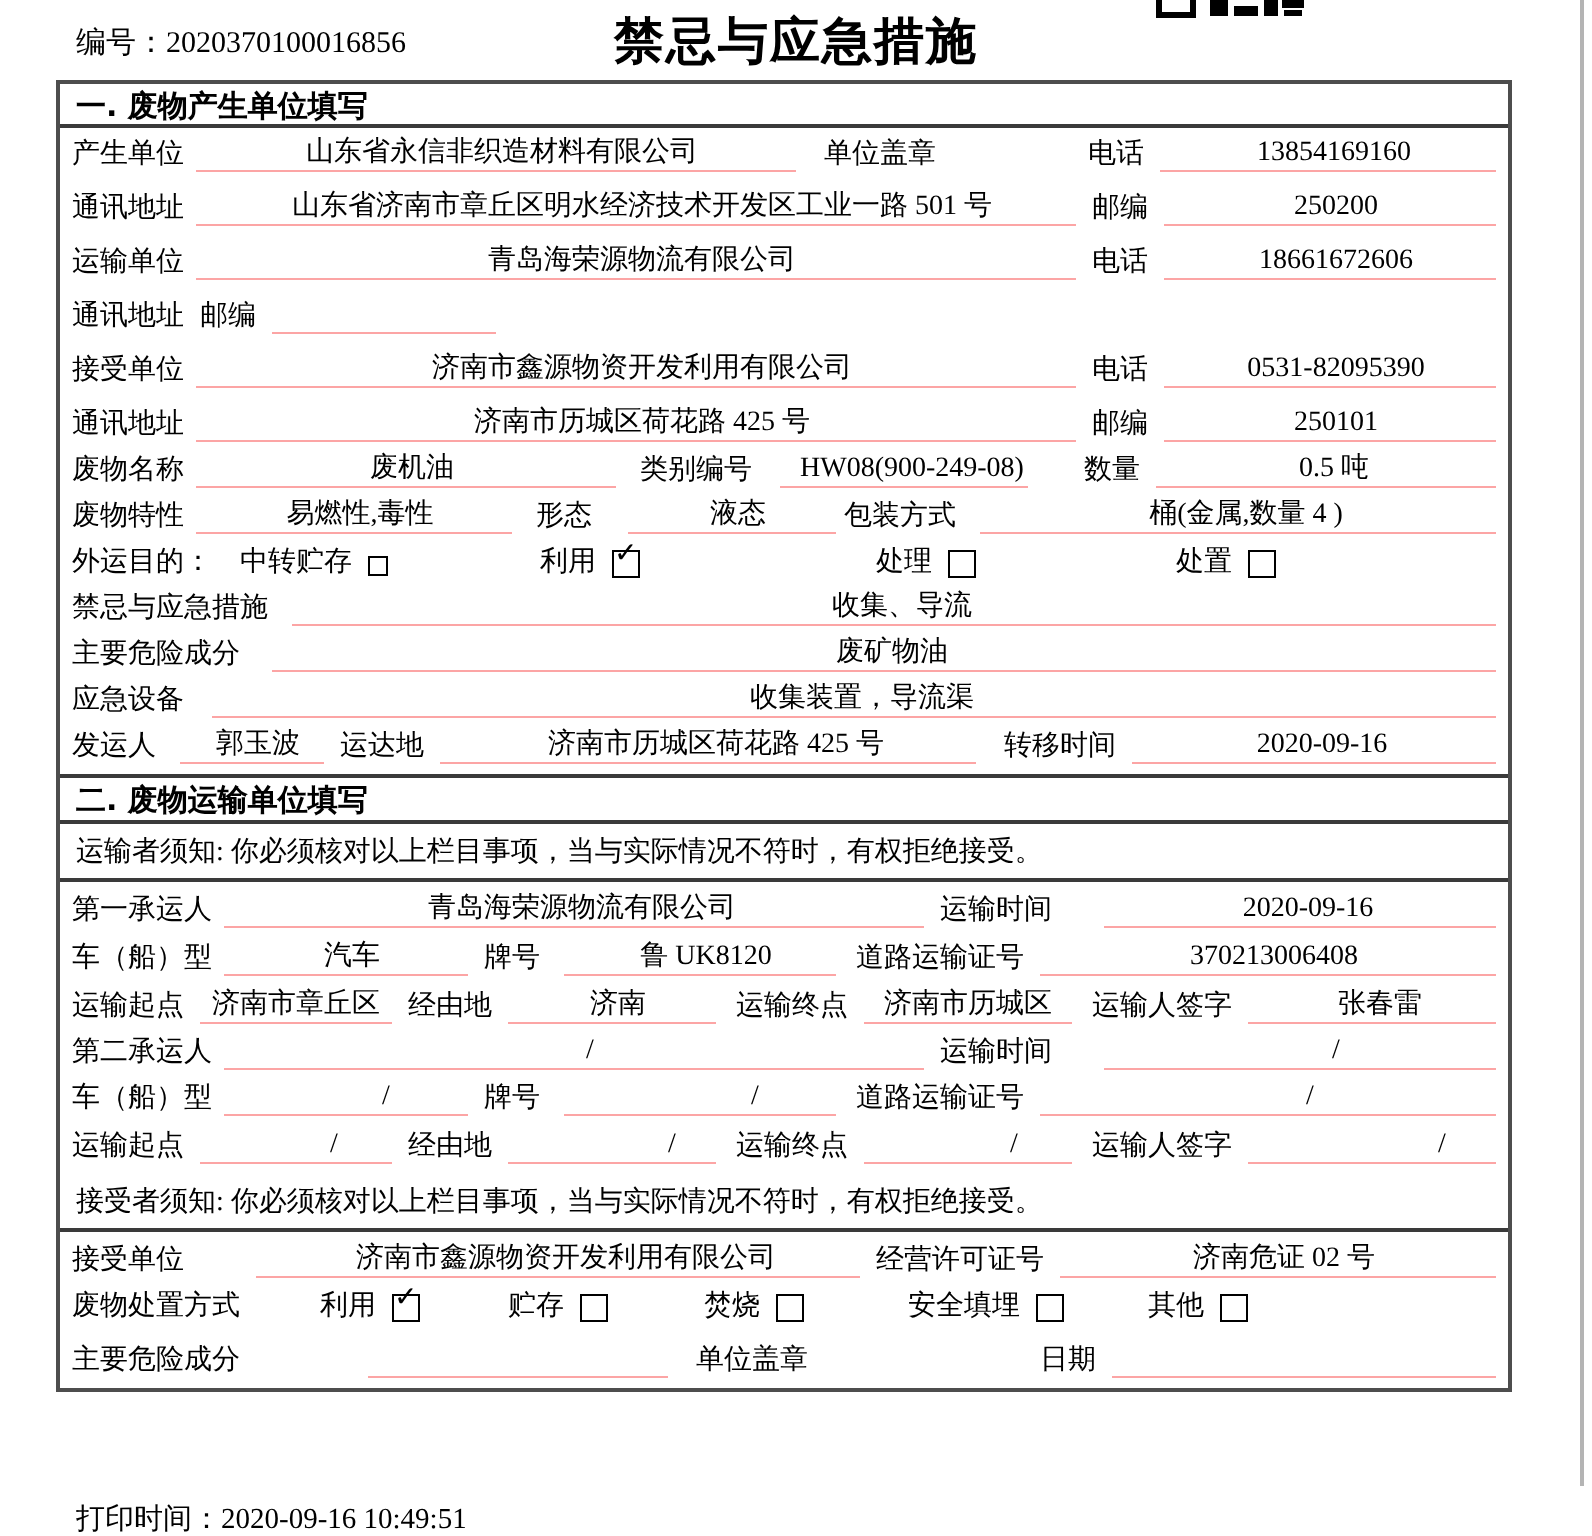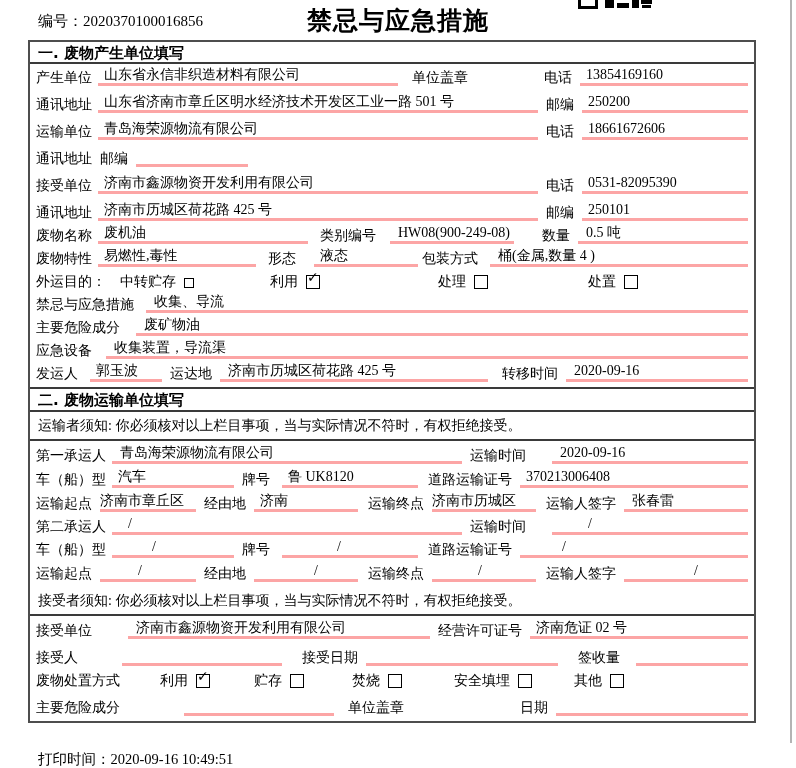--- a/index.html
+++ b/index.html
@@ -20,21 +20,21 @@
   
   #page-edge{position:absolute;left:790px;top:0;width:2px;height:743px;background:#b4b4b4;}
   
   #form{position:absolute;left:28px;top:40px;width:728px;border:2px solid #4d4d4d;box-sizing:border-box;background:#fff;}
   .sec-head{display:flex;align-items:center;height:22px;padding:2px 0 0 8px;font-weight:bold;font-size:15px;
             font-family:"DejaVu Sans","Liberation Sans",sans-serif;border-bottom:2px solid #3a3a3a;box-sizing:border-box;}
   .sec-head.bt{border-top:2px solid #3a3a3a;height:25px;}
   .note-row{display:flex;align-items:center;height:29px;padding-left:8px;border-bottom:2px solid #3a3a3a;box-sizing:border-box;white-space:nowrap;}
   .row{display:flex;align-items:flex-end;padding:0 6px 5px 6px;box-sizing:border-box;}
   .lbl{flex:none;white-space:nowrap;line-height:16px;}
-  .val{flex:none;border-bottom:3px solid #fca5a5;white-space:nowrap;line-height:16px;min-height:16px;box-sizing:border-box;}
+  .val{flex:none;border-bottom:1px solid #fca5a5;white-space:nowrap;line-height:16px;min-height:16px;box-sizing:border-box;text-align:center;}
   .val.fill{flex:1;}
   .cb{flex:none;width:12px;height:12px;border:1px solid #000;margin:0 0 1px 8px;position:relative;}
   .cb.small{width:8px;height:8px;margin-bottom:2px;}
   .cb .mark{position:absolute;left:0;top:-7px;font-style:normal;font-size:14px;font-family:"DejaVu Sans",sans-serif;}
   
   #print-time{position:absolute;left:38px;top:750px;white-space:nowrap;font-size:14.5px;}
   .i6{text-indent:6px;} .i8{text-indent:8px;} .i16{text-indent:16px;}
   .i36{text-indent:36px;} .i38{text-indent:38px;} .i40{text-indent:40px;} .i42{text-indent:42px;}
   .i46{text-indent:46px;} .i55{text-indent:55px;} .i60{text-indent:60px;} .i70{text-indent:70px;}
 </style>
@@ -224,28 +224,20 @@
 
     <div class="note-row">接受者须知: 你必须核对以上栏目事项，当与实际情况不符时，有权拒绝接受。</div>
 
     <div class="row" style="height:28px">
       <span class="lbl">接受单位</span>
       <span class="val i8" style="margin-left:36px;width:302px">济南市鑫源物资开发利用有限公司</span>
       <span class="lbl" style="margin-left:8px">经营许可证号</span>
       <span class="val fill i6" style="margin-left:8px">济南危证 02 号</span>
     </div>
 
-    <div class="row" style="height:27px">
-      <span class="lbl">接受人</span>
-      <span class="val" style="margin-left:44px;width:160px"></span>
-      <span class="lbl" style="margin-left:20px">接受日期</span>
-      <span class="val" style="margin-left:8px;width:192px"></span>
-      <span class="lbl" style="margin-left:20px">签收量</span>
-      <span class="val fill" style="margin-left:16px"></span>
-    </div>
 
     <div class="row" style="height:23px">
       <span class="lbl">废物处置方式</span>
       <span class="lbl" style="margin-left:40px">利用</span>
       <span class="cb">
           <i class="mark">✓</i>
         </span>
       <span class="lbl" style="margin-left:44px">贮存</span>
       <span class="cb">
           <i class="mark"></i>

